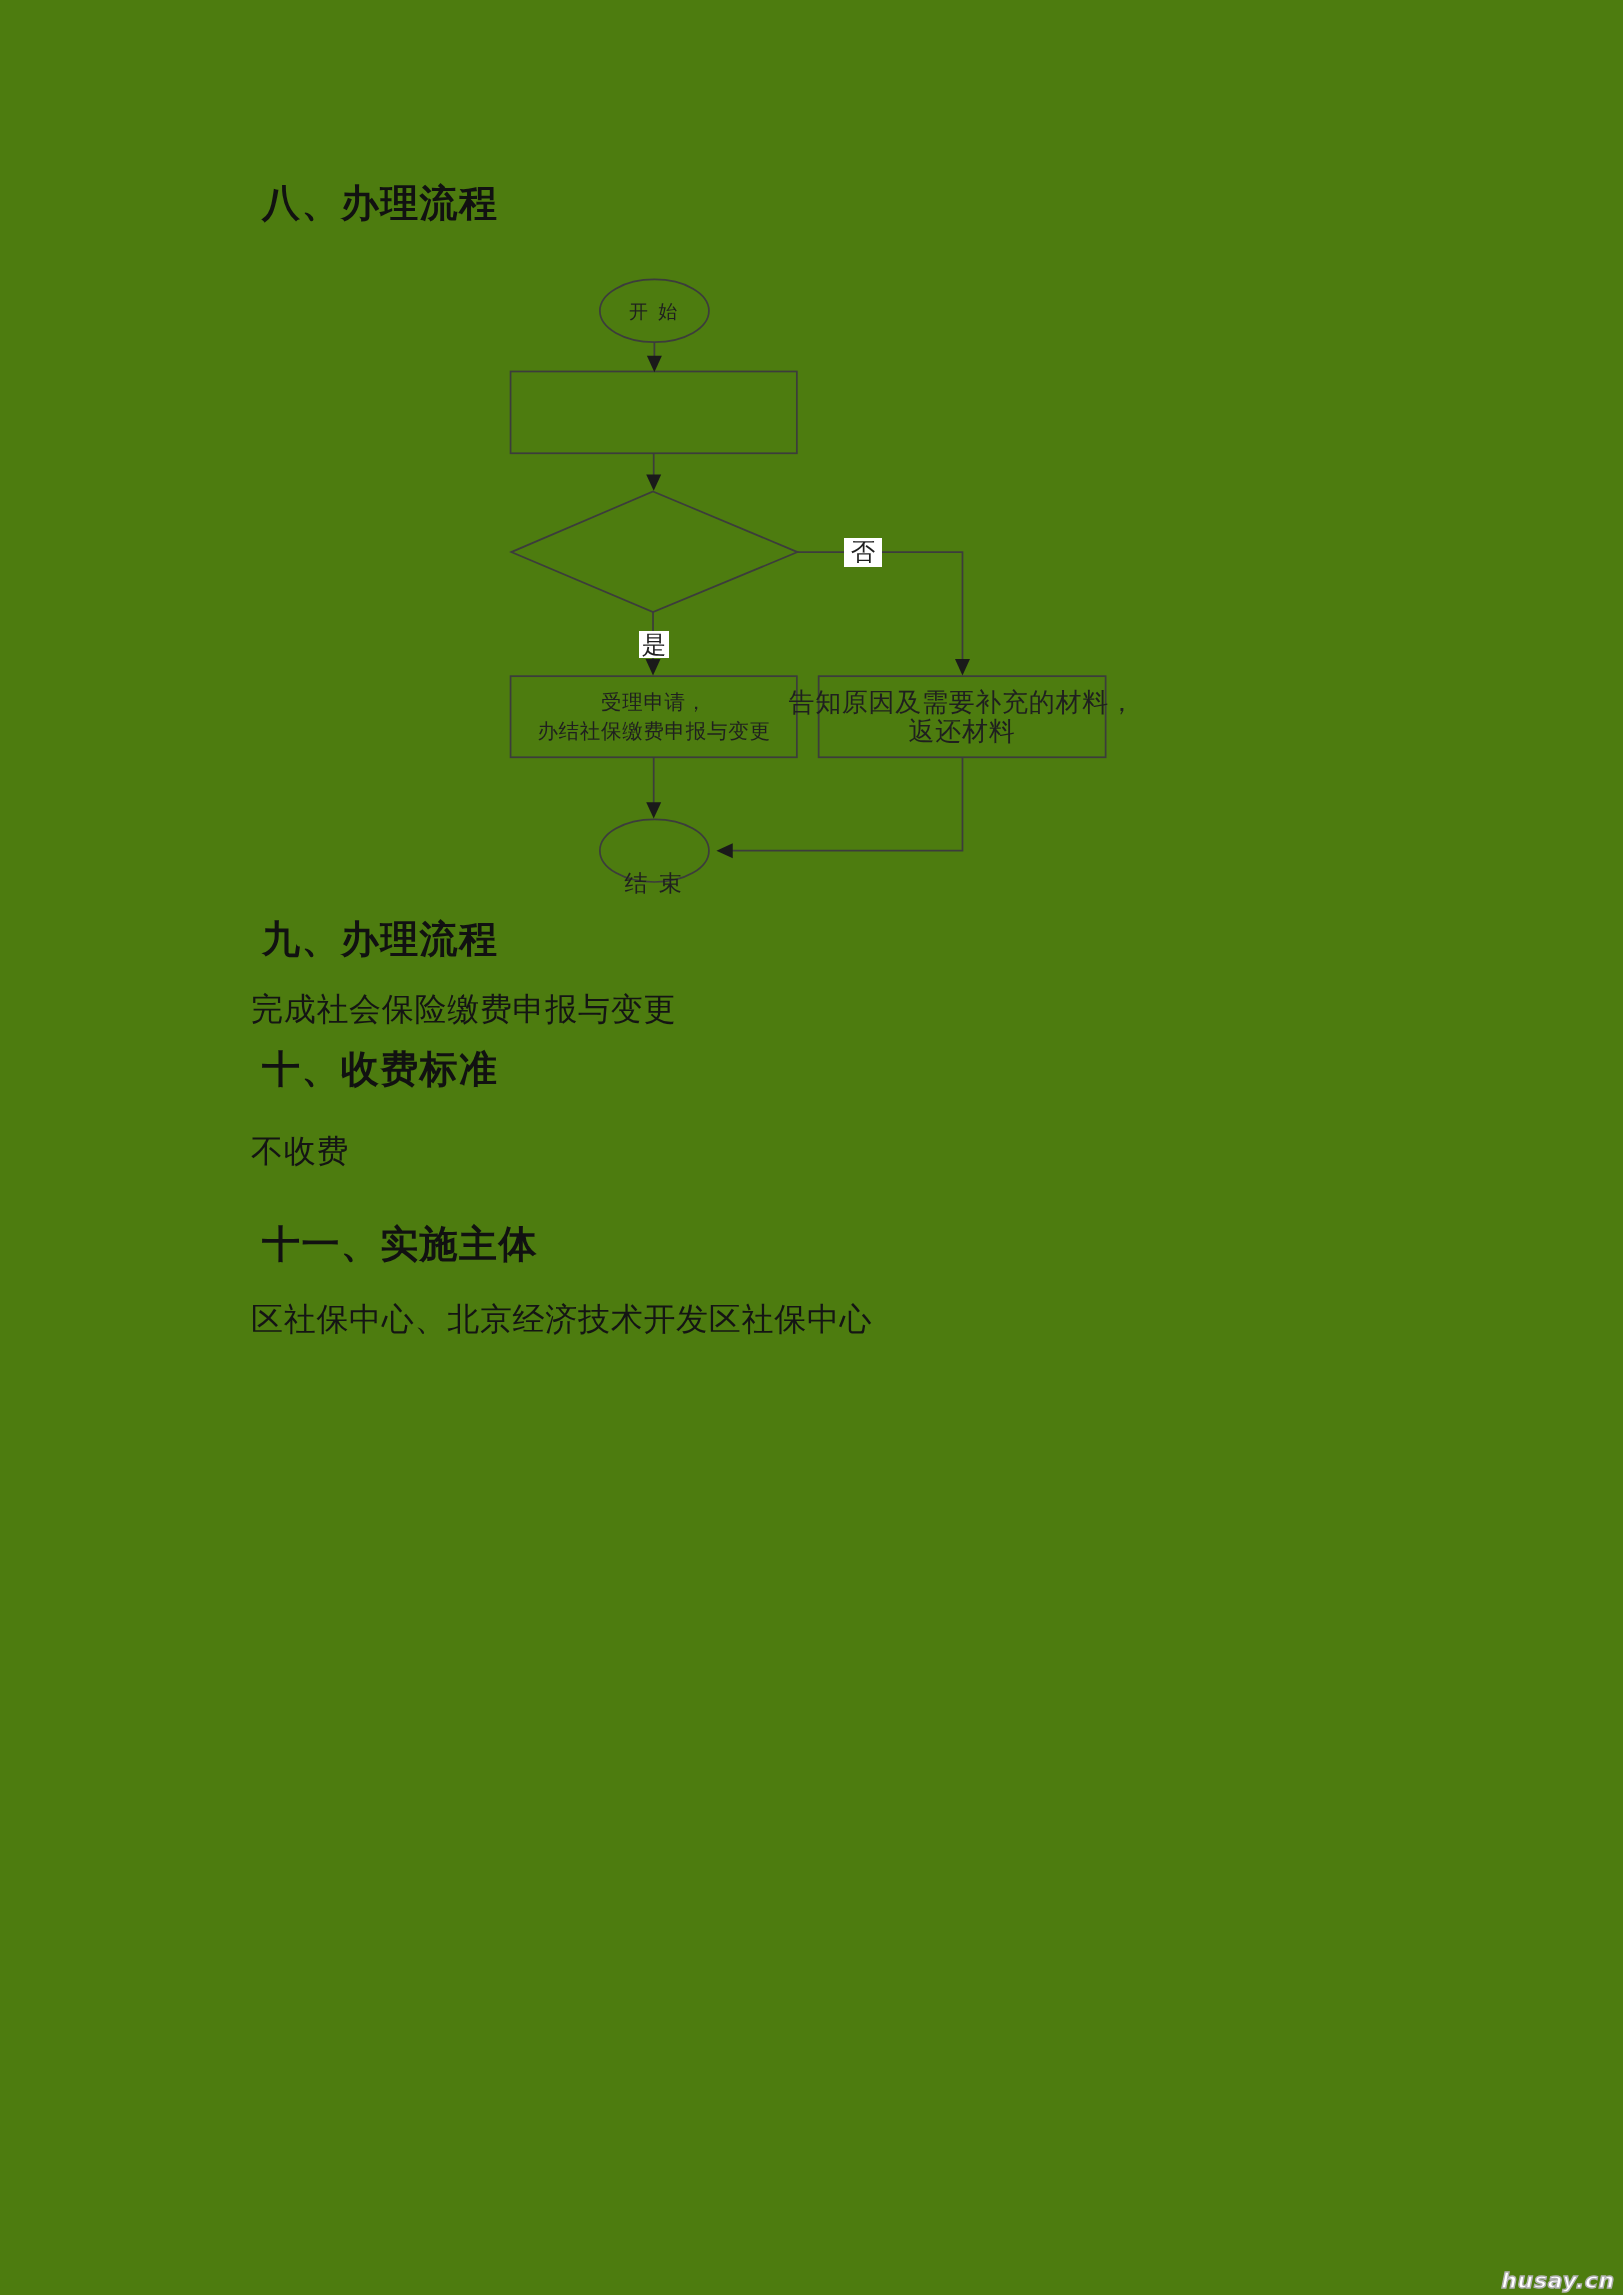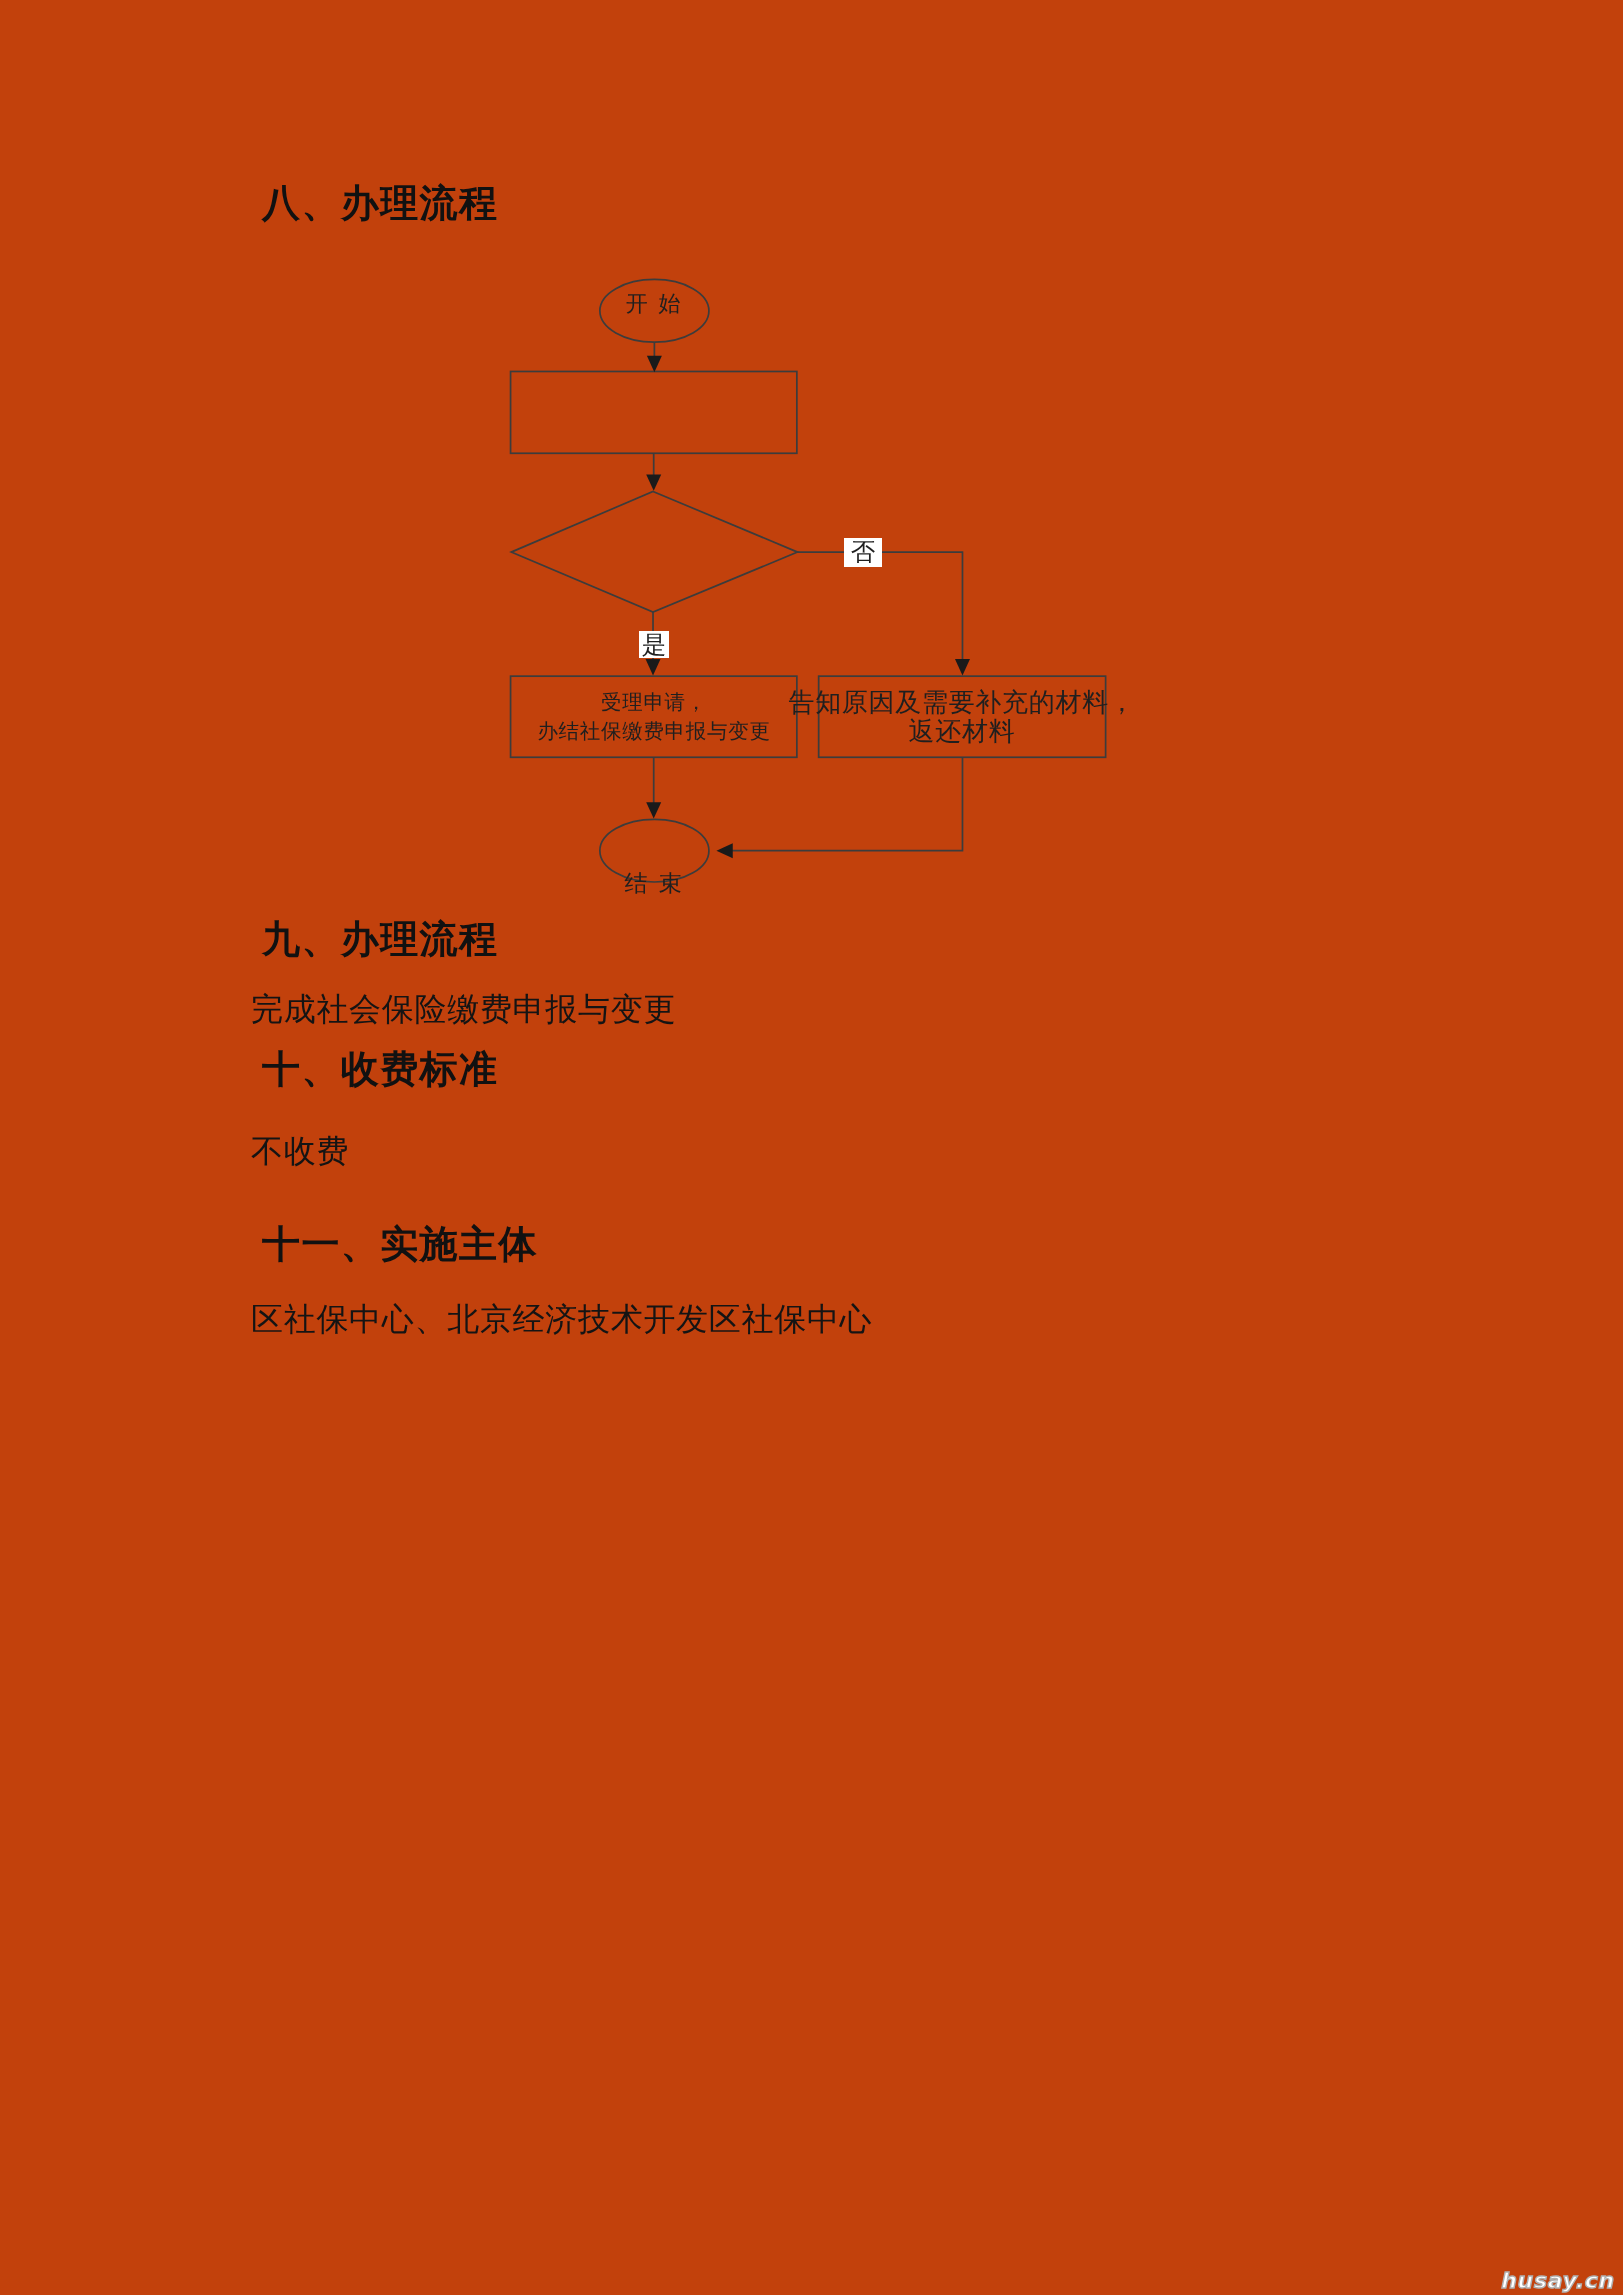--- a/index.html
+++ b/index.html
@@ -4,21 +4,21 @@
 <style>
   html, body {
     margin: 0;
     padding: 0;
     background: #ffffff;
   }
   #page {
     position: relative;
     width: 1623px;
     height: 2295px;
-    background: #c2410c;
+    background: #4d7c0f;
     font-family: "Liberation Serif", "DejaVu Serif", serif;
     color: #1a1a1a;
     overflow: hidden;
   }
 
   .heading {
     position: absolute;
     left: 262px;
     font-family: "Liberation Sans", "DejaVu Sans", sans-serif;
     font-weight: bold;
@@ -55,21 +55,21 @@
     display: flex;
     flex-direction: column;
     align-items: center;
     justify-content: center;
     text-align: center;
     font-family: "Liberation Serif", "DejaVu Serif", serif;
     color: #1f1f1f;
   }
   .node-label .ln { display: block; white-space: nowrap; }
 
-  #lbl-start   { left: 607px; top: 274px;  width: 95px; height: 60px;  font-size: 22px; letter-spacing: 2.7px; }
+  #lbl-start   { left: 607px; top: 282px;  width: 95px; height: 60px;  font-size: 19px; letter-spacing: 2.7px; }
   #lbl-submit  { left: 511px; top: 373px;  width: 286px; height: 79px; font-size: 23px; letter-spacing: 2.7px; }
   #lbl-decision{ left: 539px; top: 518px;  width: 232px; height: 68px; font-size: 22px; line-height: 30px; letter-spacing: 1.4px; }
   #lbl-accept  { left: 515px; top: 679px;  width: 278px; height: 76px; font-size: 20.5px; line-height: 29px; letter-spacing: 0.7px; }
   #lbl-inform  { left: 822px; top: 679px; width: 280px; height: 76px; font-size: 26px; line-height: 29px; letter-spacing: 0.7px; }
   #lbl-end     { left: 607px; top: 821px; width: 95px; height: 52px;  font-size: 23px; letter-spacing: 2.7px; margin-top: 36px; }
 
   .edge-label {
     position: absolute;
     background: #ffffff;
     font-family: "Liberation Serif", "DejaVu Serif", serif;

